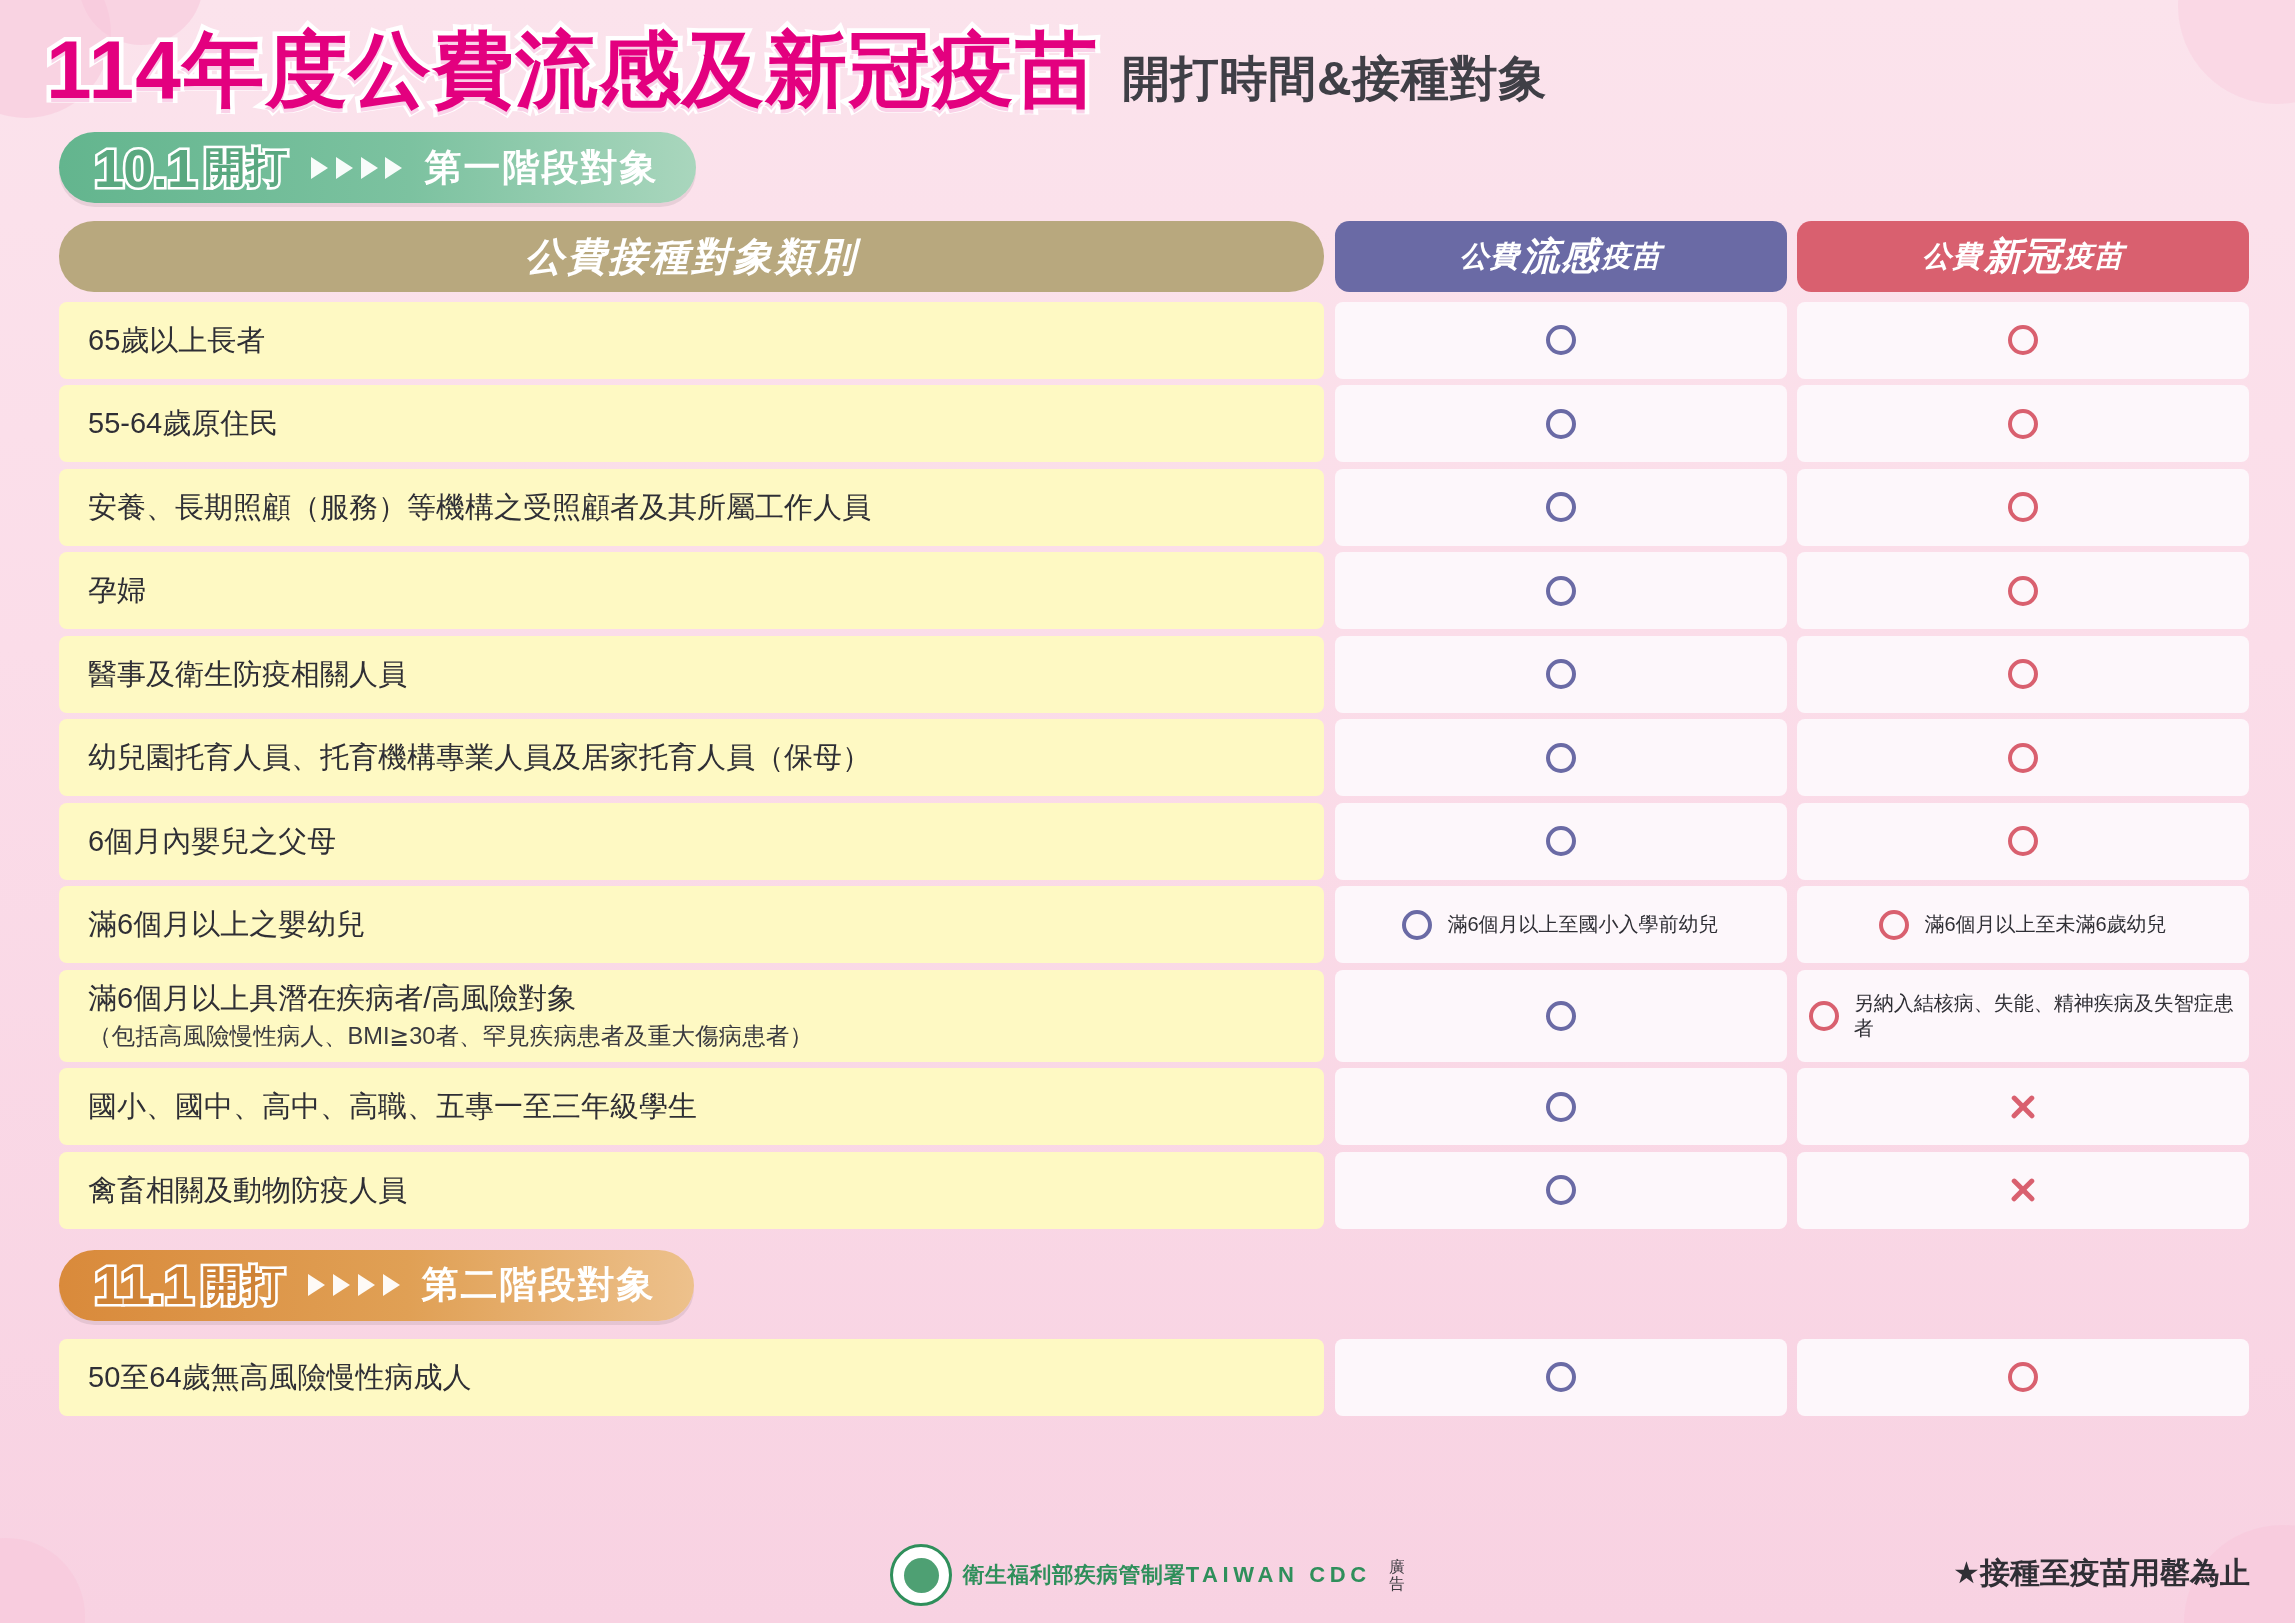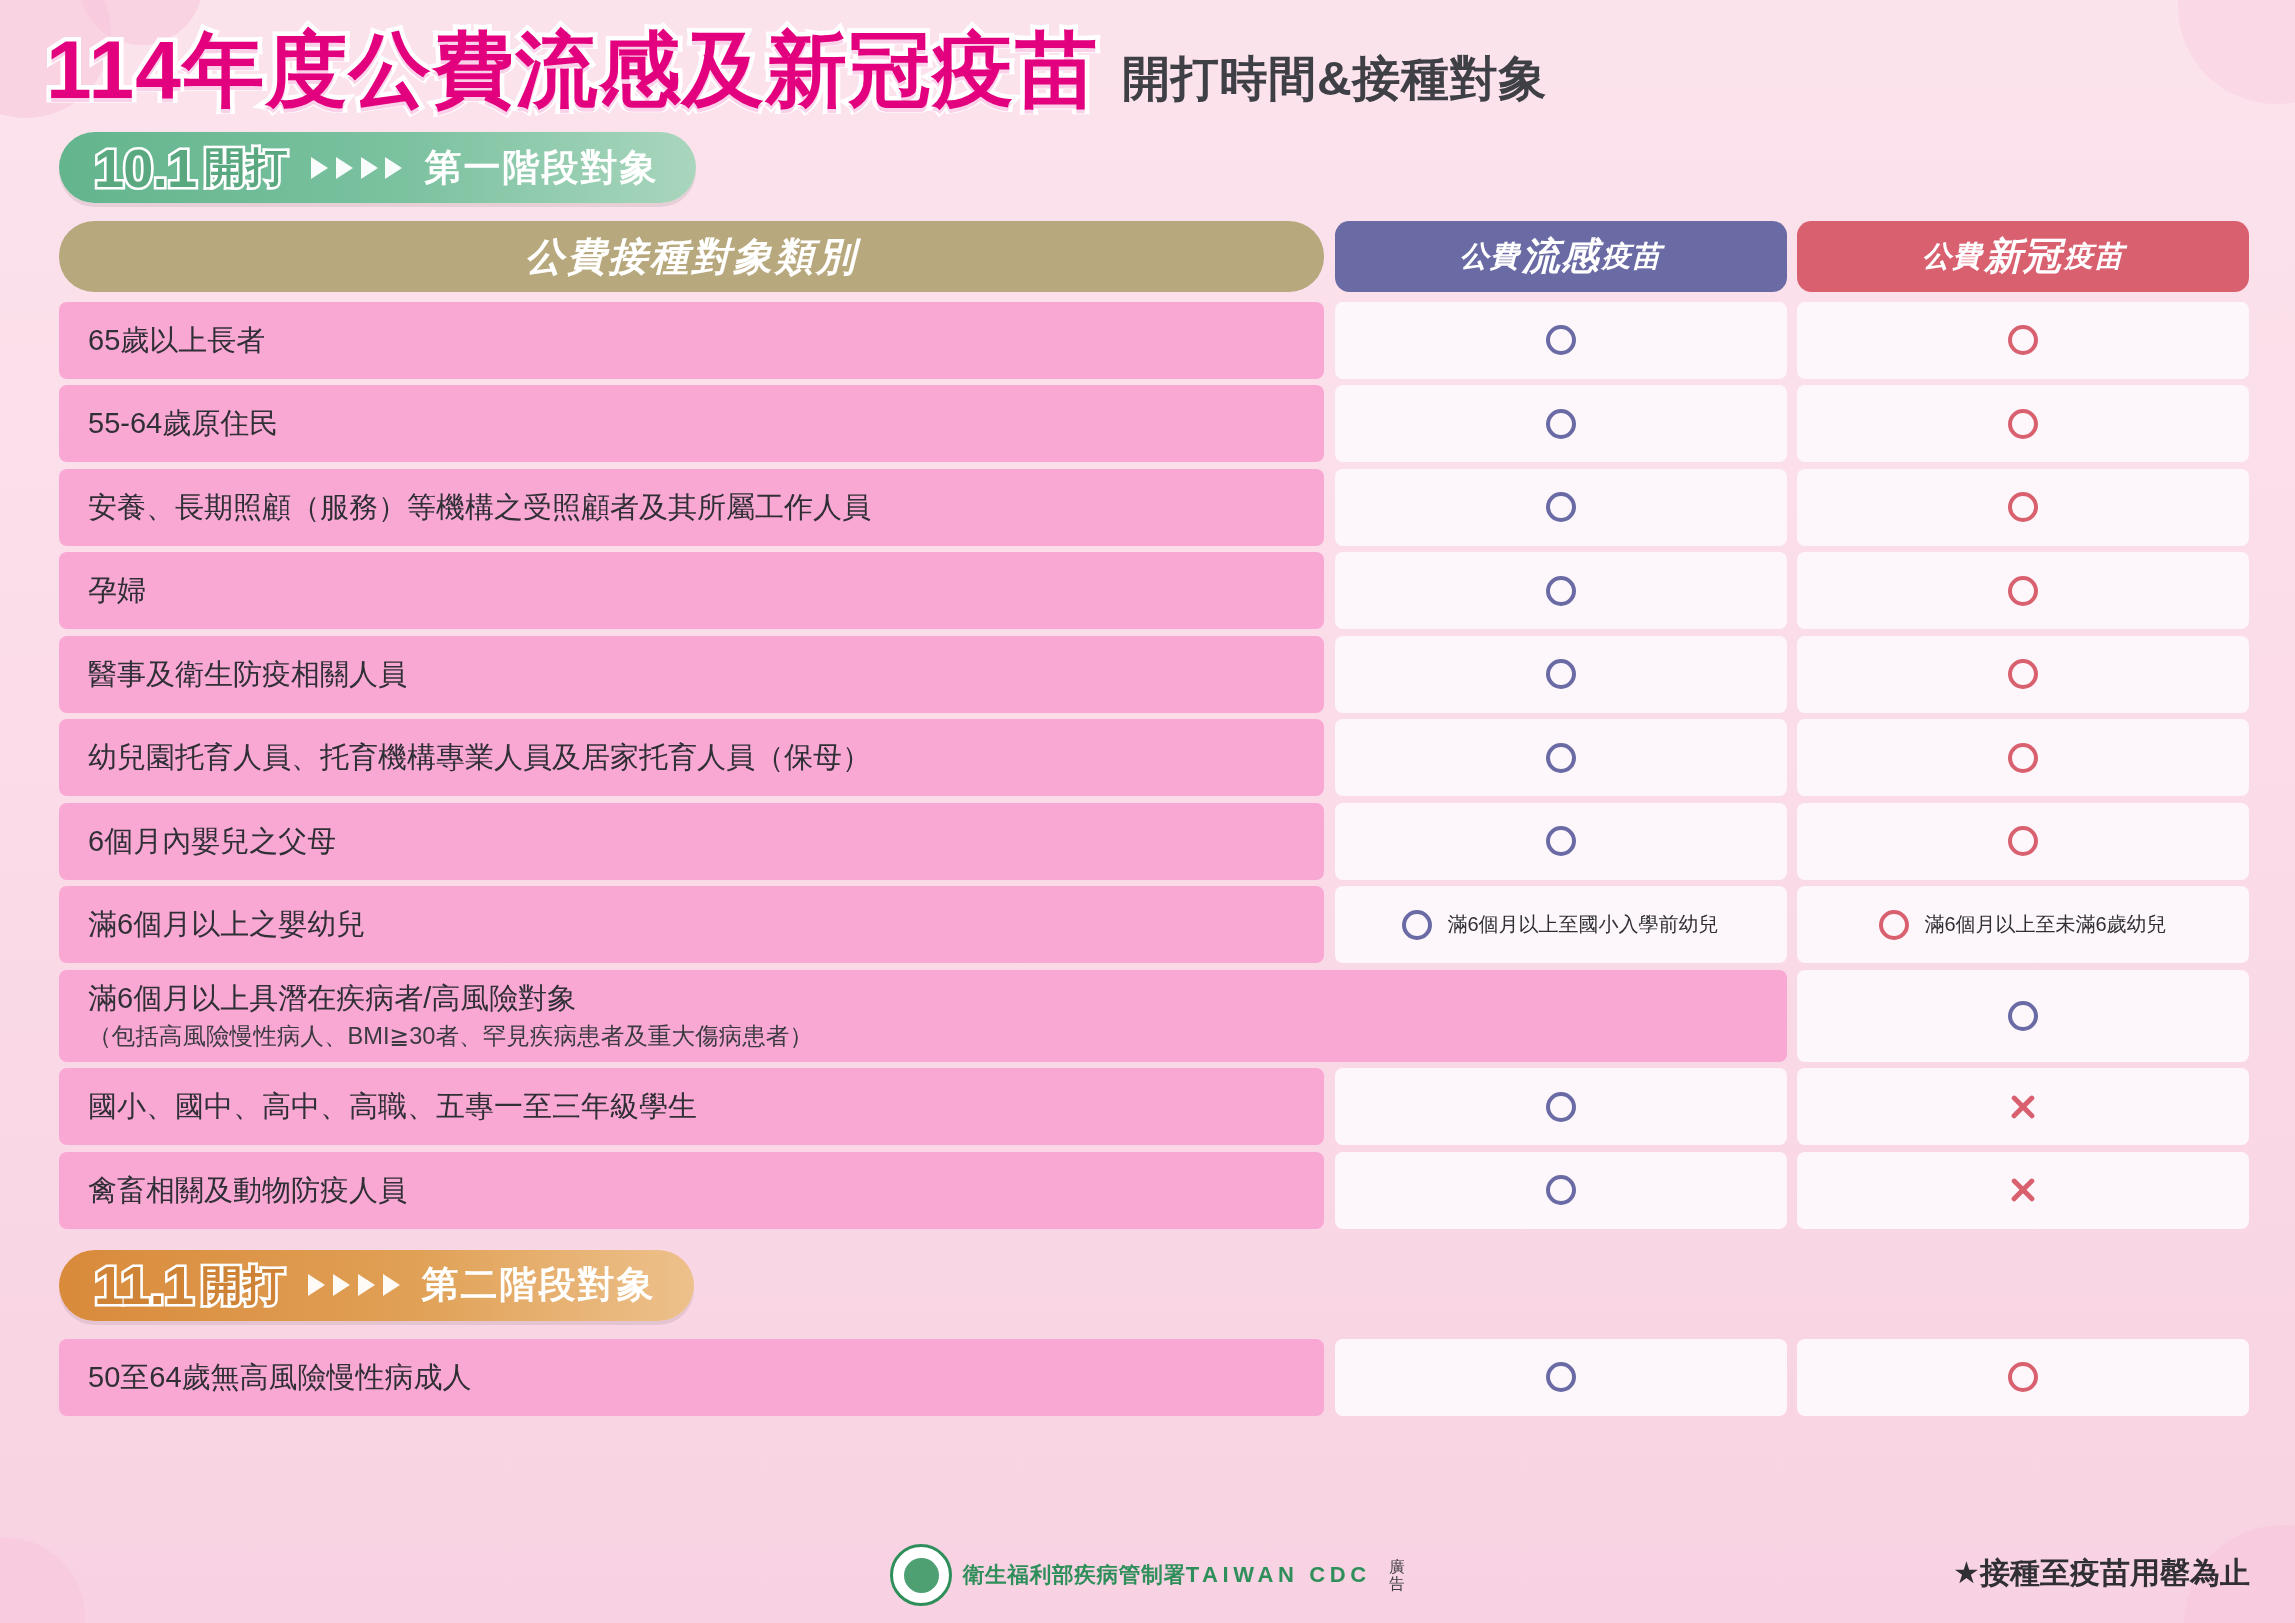--- a/index.html
+++ b/index.html
@@ -63,21 +63,21 @@
     width:452px;height:71px;border-radius:14.4px;display:flex;align-items:center;justify-content:center;
     color:#fff;font-size:29px;font-weight:bold;letter-spacing:0.7px;
   }
   .th-vac .big{font-size:38px;margin:0 2.6px;}
   .th-flu{background:#6a6aa5;}
   .th-cov{background:#d9606f;}
 
   .rows{margin-top:9.2px;}
   .row{display:flex;gap:10.5px;align-items:stretch;margin-bottom:6.5px;}
   .cell-cat{
-    flex:1 1 auto;background:#f9a8d4;border-radius:7.9px;
+    flex:1 1 auto;background:#fef9c3;border-radius:7.9px;
     display:flex;flex-direction:column;justify-content:center;
     padding:10.5px 0 10.5px 29px;min-height:56px;
     font-size:29px;color:#2f2f35;line-height:1.25;
   }
   .cell-cat .sub{font-size:23.6px;color:#3a3a40;margin-top:5.2px;}
   .cell-mark{
     width:452px;background:#ffffff;border-radius:7.9px;
     display:flex;align-items:center;justify-content:center;gap:15px;
     padding:6.5px 11.8px;box-sizing:border-box;text-align:center;
   }
@@ -241,20 +241,24 @@
         </div>
       </div>
       <div class="row">
         <div class="cell-cat">
           <div>滿6個月以上具潛在疾病者/高風險對象</div>
           <div class="sub">（包括高風險慢性病人、BMI≧30者、罕見疾病患者及重大傷病患者）</div>
         </div>
         <div class="cell-mark flu">
           <div class="circle"></div>
         </div>
+        <div class="cell-mark cov">
+          <div class="circle cov"></div>
+          <div class="note">另納入結核病、失能、精神疾病及失智症患者</div>
+        </div>
       </div>
       <div class="row">
         <div class="cell-cat">
           <div>國小、國中、高中、高職、五專一至三年級學生</div>
         </div>
         <div class="cell-mark flu">
           <div class="circle"></div>
         </div>
         <div class="cell-mark cov">
           <div class="cross"></div>

